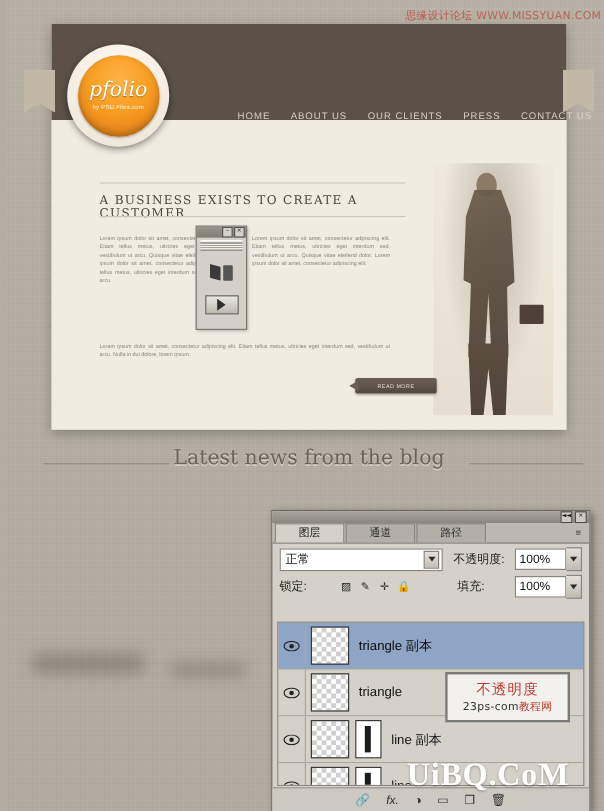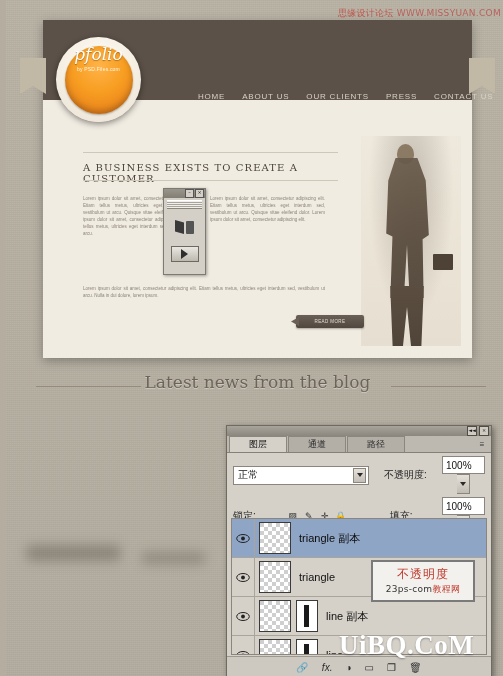--- a/index.html
+++ b/index.html
@@ -54,21 +54,21 @@
   .logo{
     position:absolute;left:50px;top:37px;width:85px;height:85px;border-radius:50%;
     background:radial-gradient(circle at 50% 35%,#ffffff 0%,#f7f1e6 45%,#e8e0d2 100%);
     box-shadow:0 2px 6px rgba(0,0,0,.45);
     display:flex;align-items:center;justify-content:center;
   }
   .logo-inner{
     width:68px;height:68px;border-radius:50%;
     background:radial-gradient(circle at 50% 30%,#ffb347 0%,#f79d21 45%,#e2761a 100%);
     box-shadow:inset 0 -3px 6px rgba(0,0,0,.25),0 1px 2px rgba(0,0,0,.3);
-    display:flex;flex-direction:column;align-items:center;justify-content:flex-start;
+    display:flex;flex-direction:column;align-items:center;justify-content:center;
   }
   .logo-txt{
     font-family:"DejaVu Serif", serif;font-style:italic;font-size:17px;
     color:#ffffff;text-shadow:0 1px 1px rgba(0,0,0,.35);line-height:1;
   }
   .logo-sub{
     font-size:5px;color:#fff6e6;margin-top:3px;letter-spacing:.2px;
   }
   .nav{
     position:absolute;left:155px;top:66px;width:300px;height:20px;
@@ -220,21 +220,21 @@
   }
   .ps-caret{
     width:11px;height:13px;background:linear-gradient(to bottom,#e6e2da,#c3bfb7);
     border:1px solid #8a867e;display:flex;align-items:center;justify-content:center;
   }
   .ps-caret i{width:0;height:0;border-left:3px solid transparent;border-right:3px solid transparent;border-top:4px solid #2a2a2a;display:block;}
   .ps-num{
     width:38px;height:16px;background:#fff;border:1px solid #8a867e;
     font-size:10px;color:#111;display:flex;align-items:center;padding-left:3px;
   }
-  .ps-numwrap{display:flex;align-items:center;flex-direction:column;}
+  .ps-numwrap{display:flex;align-items:center;}
   .ps-numcaret{
     width:12px;height:18px;background:linear-gradient(to bottom,#e6e2da,#c0bcb4);
     border:1px solid #8a867e;border-left:none;display:flex;align-items:center;justify-content:center;
   }
   .lock-icons{display:flex;align-items:center;gap:5px;margin-left:2px;}
   .lk{width:11px;height:12px;display:flex;align-items:center;justify-content:center;font-size:9px;color:#2b2b2b;}
   .ps-list{
     position:absolute;left:4px;top:92px;width:254px;height:135px;
     background:#d5d1c9;border:1px solid #8a867e;overflow:hidden;
   }

